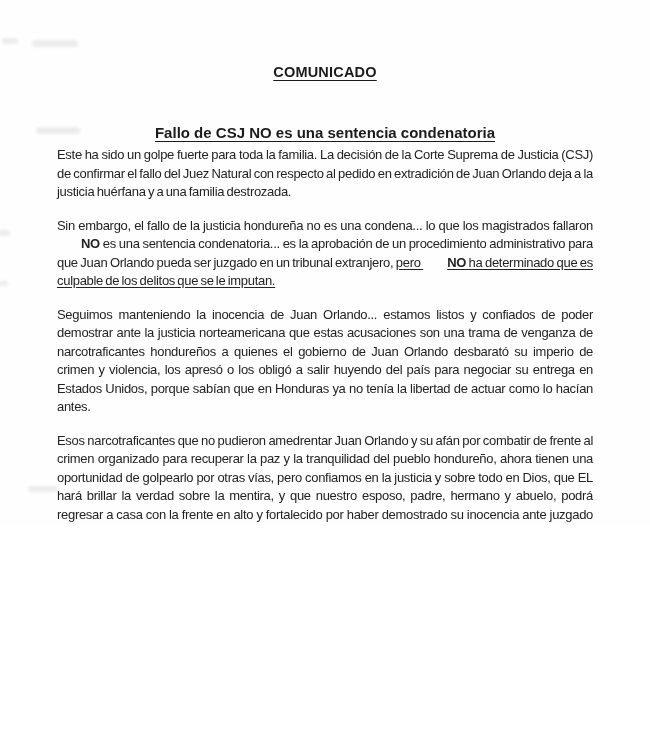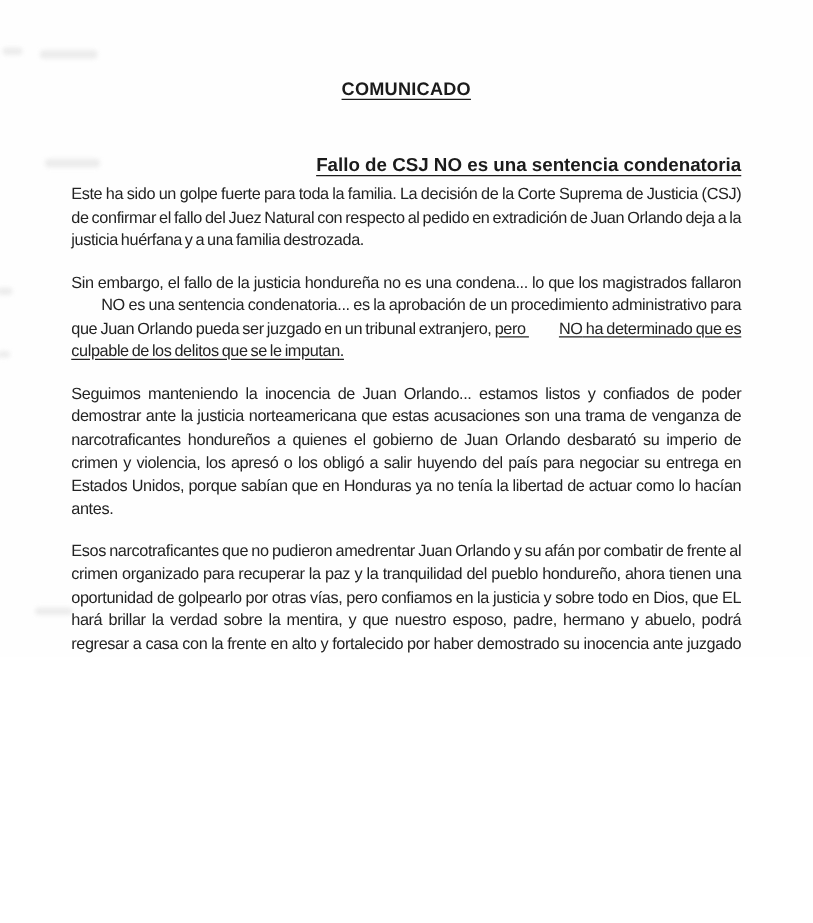--- a/index.html
+++ b/index.html
@@ -42,40 +42,40 @@
     text-align: center;
     font-size: 14.5px;
     font-weight: 700;
     letter-spacing: 0.2px;
     text-decoration: underline;
     text-underline-offset: 3px;
     color: #1b1b1b;
   }
   .subtitle {
     margin: 44px 0 0 0;
-    text-align: right;
+    text-align: center;
     font-size: 15px;
     font-weight: 700;
     text-decoration: underline;
     text-underline-offset: 3px;
     color: #1b1b1b;
   }
   .body-text {
     margin-top: 5px;
   }
   .para {
     margin: 0 0 15px 0;
     font-size: 13px;
     line-height: 18.5px;
     text-align: justify;
     letter-spacing: -0.3px;
     word-spacing: -1px;
     color: #232323;
   }
-  .para span.b { font-weight: 400; padding-left: 24px; }
+  .para span.b { font-weight: 700; padding-left: 24px; }
   .para span.i { font-style: italic; }
   .para span.u { text-decoration: underline; text-underline-offset: 2px; }
   .signature {
     margin: 64px 0 0 0;
     text-align: right;
     font-size: 13.5px;
     font-weight: 700;
     letter-spacing: 0.2px;
     text-decoration: underline;
     text-underline-offset: 3px;

